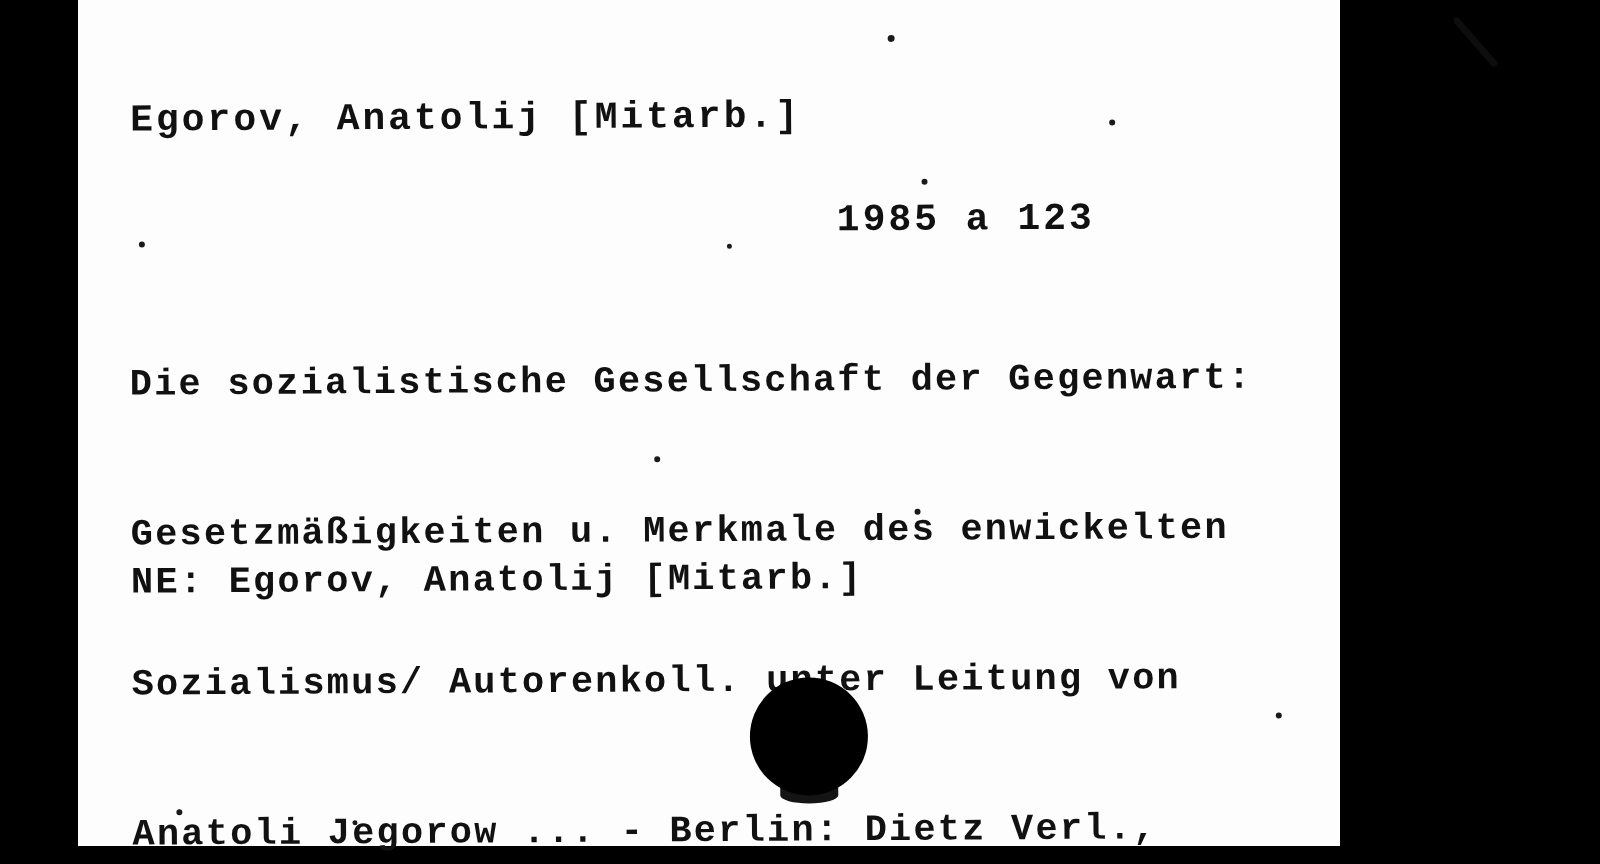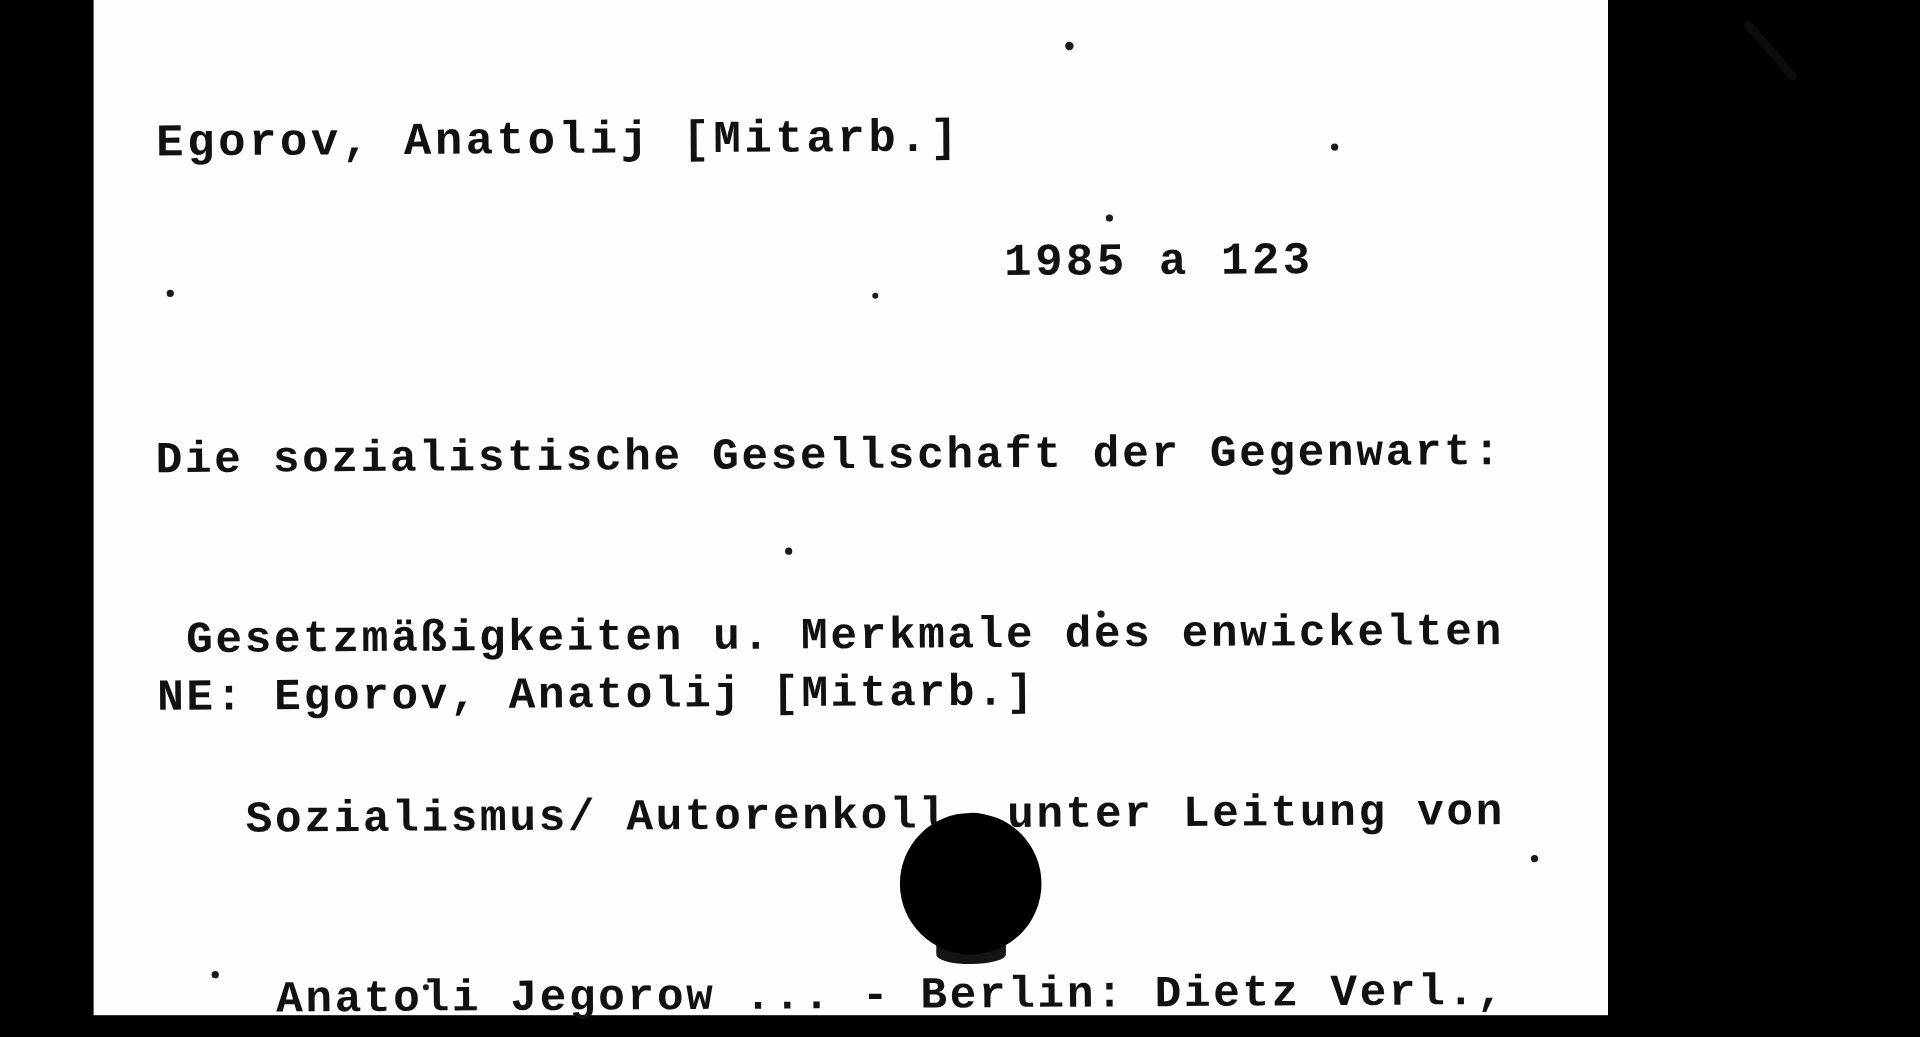--- a/index.html
+++ b/index.html
@@ -17,21 +17,20 @@
   }
   
   #card {
     position: absolute;
     left: 78px;
     top: 0px;
     width: 1262px;
     height: 846px;
     background: #fdfdfd;
     box-shadow: none;
-    text-align: right;
   }
   
   #card-inner {
     position: absolute;
     inset: 0;
     transform: rotate(-0.35deg);
     transform-origin: 50% 50%;
   }
   
   .band {

